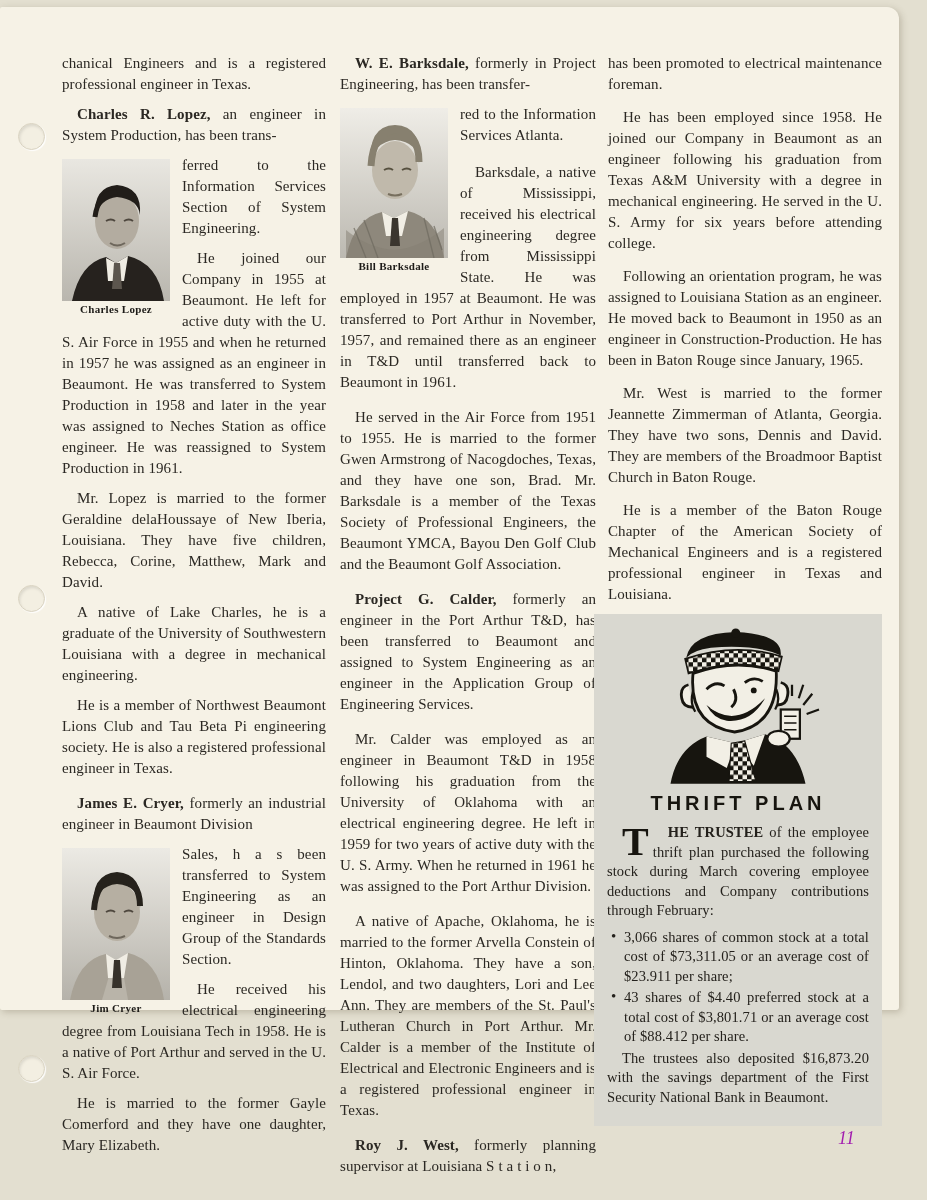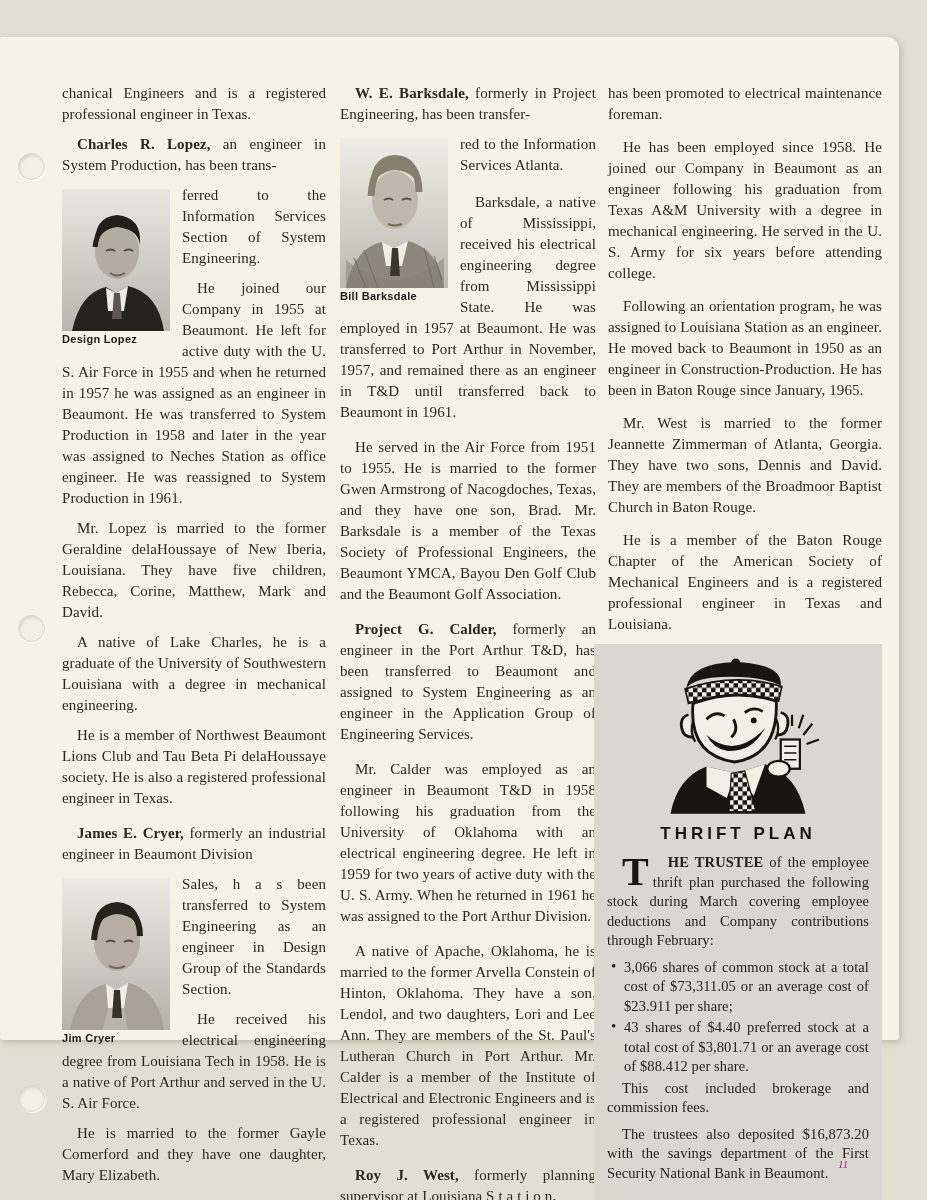--- a/index.html
+++ b/index.html
@@ -8,21 +8,20 @@
     background:#e3dfd0;
     font-family:"Liberation Serif", serif;
     position:relative;
     overflow:hidden;
   }
   .page {
     position:absolute; left:0; top:7px; width:899px; height:1003px;
     background:#f6f2e6;
     border-radius:2px 12px 3px 2px;
     box-shadow:2px 2px 7px rgba(90,80,55,.28);
-    margin-top:30px;
   }
   .punch-hole {
     position:absolute; left:18px; width:27px; height:27px;
     border-radius:50%;
     background:#f3efe2;
     border:1px solid #d9d3c1;
     box-shadow:inset 1px 2px 3px rgba(0,0,0,.10), 1px 1px 1px rgba(255,255,255,.9);
   }
   .col {
     position:absolute; top:46px;
@@ -33,52 +32,52 @@
   .col2 { left:340px; width:256px; }
   .col3 { left:608px; width:274px; }
   .col p { margin:0 0 9px 0; text-indent:15px; }
   .col p.noindent { text-indent:0; }
   .col p strong { font-weight:bold; }
   .photo {
     float:left; width:108px; margin:4px 12px 2px 0;
   }
   .photo svg { display:block; width:108px; }
   .photo-caption {
-    font-family:Liberation Sans, sans-serif;
+    font-family:Liberation Serif, serif;
     font-weight:bold; font-size:11px; line-height:17px;
-    color:#1d1b18; letter-spacing:.3px;
+    text-align:center; color:#1d1b18; letter-spacing:.3px;
   }
   .thrift-box {
     clear:both;
     margin:4px 0 0 -14px;
     width:288px;
     background:#d9d8d0;
     padding:10px 13px 12px 13px;
     font-size:14.5px; line-height:19.5px;
   }
   .cartoon-wrap { text-align:center; margin:2px 0 4px 0; }
   .cartoon-wrap svg { display:inline-block; }
   .thrift-heading {
     font-family:"Liberation Sans", sans-serif;
-    font-weight:bold; font-size:17px; letter-spacing:4px;
+    font-weight:bold; font-size:20px; letter-spacing:4px;
     text-align:center; color:#17150f; margin:0 0 10px 0;
   }
   .thrift-box p { margin:0 0 7px 0; text-align:justify; color:#24211c; }
   .thrift-intro { text-indent:0; }
   .drop-cap {
     float:left; font-size:40px; line-height:33px;
     font-weight:bold; padding:2px 4px 0 0; color:#17150f;
     font-family:"Liberation Serif", serif;
   }
   .thrift-bullet { position:relative; padding-left:17px; margin:0 0 2px 0; text-align:justify; color:#24211c; }
   .thrift-bullet .dot { position:absolute; left:4px; top:-1px; font-size:15px; }
   .thrift-note { text-indent:15px; margin-top:3px; }
   .page-number {
     position:absolute; left:838px; top:1121px;
-    font-size:11px; font-weight:normal; font-style:italic; color:#a21caf;
+    font-size:18px; font-weight:normal; font-style:italic; color:#a21caf;
   }
 </style>
 </head>
 <body>
 
 <div class="page">
 
   <div class="punch-hole" style="top:116px;"></div>
   <div class="punch-hole" style="top:578px;"></div>
   <div class="punch-hole" style="top:1048px;"></div>
@@ -98,28 +97,28 @@
         <rect width="108" height="142" fill="url(#bg1)"></rect>
         <path d="M10 142 Q18 104 44 98 L54 104 L66 97 Q96 104 102 142 Z" fill="#26221e"></path>
         <path d="M44 99 L54 104 L66 97 L62 122 L46 122 Z" fill="#efece3"></path>
         <path d="M52 104 L58 104 L60 130 L50 130 Z" fill="#5c564e"></path>
         <ellipse cx="55" cy="62" rx="22" ry="28" fill="#b3aca0"></ellipse>
         <path d="M33 58 Q31 28 55 26 Q80 28 78 56 Q76 40 55 38 Q38 40 33 58 Z" fill="#211d19"></path>
         <path d="M33 58 Q36 34 55 33" stroke="#211d19" stroke-width="5" fill="none"></path>
         <path d="M44 62 q5 -3 9 0 M62 62 q5 -3 9 0" stroke="#4e473e" stroke-width="2" fill="none"></path>
         <path d="M48 84 q7 5 15 0" stroke="#6e675c" stroke-width="2" fill="none"></path>
       </svg>
-      <div class="photo-caption">Design Lopez</div>
+      <div class="photo-caption">Charles Lopez</div>
     </div>
 
     <p class="noindent">ferred to the Information Services Section of System Engineering.</p>
     <p>He joined our Company in 1955 at Beaumont. He left for active duty with the U. S. Air Force in 1955 and when he returned in 1957 he was assigned as an engineer in Beaumont. He was transferred to System Production in 1958 and later in the year was assigned to Neches Station as office engineer. He was reassigned to System Production in 1961.</p>
     <p>Mr. Lopez is married to the former Geraldine delaHoussaye of New Iberia, Louisiana. They have five children, Rebecca, Corine, Matthew, Mark and David.</p>
     <p>A native of Lake Charles, he is a graduate of the University of Southwestern Louisiana with a degree in mechanical engineering.</p>
-    <p>He is a member of Northwest Beaumont Lions Club and Tau Beta Pi delaHoussaye society. He is also a registered professional engineer in Texas.</p>
+    <p>He is a member of Northwest Beaumont Lions Club and Tau Beta Pi engineering society. He is also a registered professional engineer in Texas.</p>
     <p style="margin-top:14px;"><strong>James E. Cryer,</strong><span> formerly an industrial engineer in Beaumont Division</span></p>
 
     <div class="photo">
       <svg viewBox="0 0 108 152">
         <defs>
           <linearGradient id="bg2" x1="0" y1="0" x2="0" y2="1">
             <stop offset="0" stop-color="#eceae4"></stop>
               <stop offset="1" stop-color="#b5b2aa"></stop>
           </linearGradient>
         </defs>
@@ -227,19 +226,18 @@
           <ellipse cx="116" cy="100" rx="10" ry="7" fill="#f2efe5" stroke="#17150f" stroke-width="2"></ellipse>
           <g stroke="#17150f" stroke-width="2">
             <path d="M138 70 L146 60 M141 78 L152 74 M134 64 L138 52 M128 62 L128 52"></path>
           </g>
         </svg>
       </div>
       <div class="thrift-heading">THRIFT PLAN</div>
       <p class="thrift-intro"><span class="drop-cap">T</span><strong>HE TRUSTEE</strong><span> of the employee thrift plan purchased the following stock during March covering employee deductions and Company contributions through February:</span></p>
       <div class="thrift-bullet"><span class="dot">•</span><span>3,066 shares of common stock at a total cost of $73,311.05 or an average cost of $23.911 per share;</span></div>
       <div class="thrift-bullet"><span class="dot">•</span><span>43 shares of $4.40 preferred stock at a total cost of $3,801.71 or an average cost of $88.412 per share.</span></div>
-      <p class="thrift-note">This cost included brokerage and commission fees.</p>
       <p class="thrift-note">The trustees also deposited $16,873.20 with the savings department of the First Security National Bank in Beaumont.</p>
     </div>
   </div>
 
   <div class="page-number">11</div>
 </div>
 
 </body></html>

